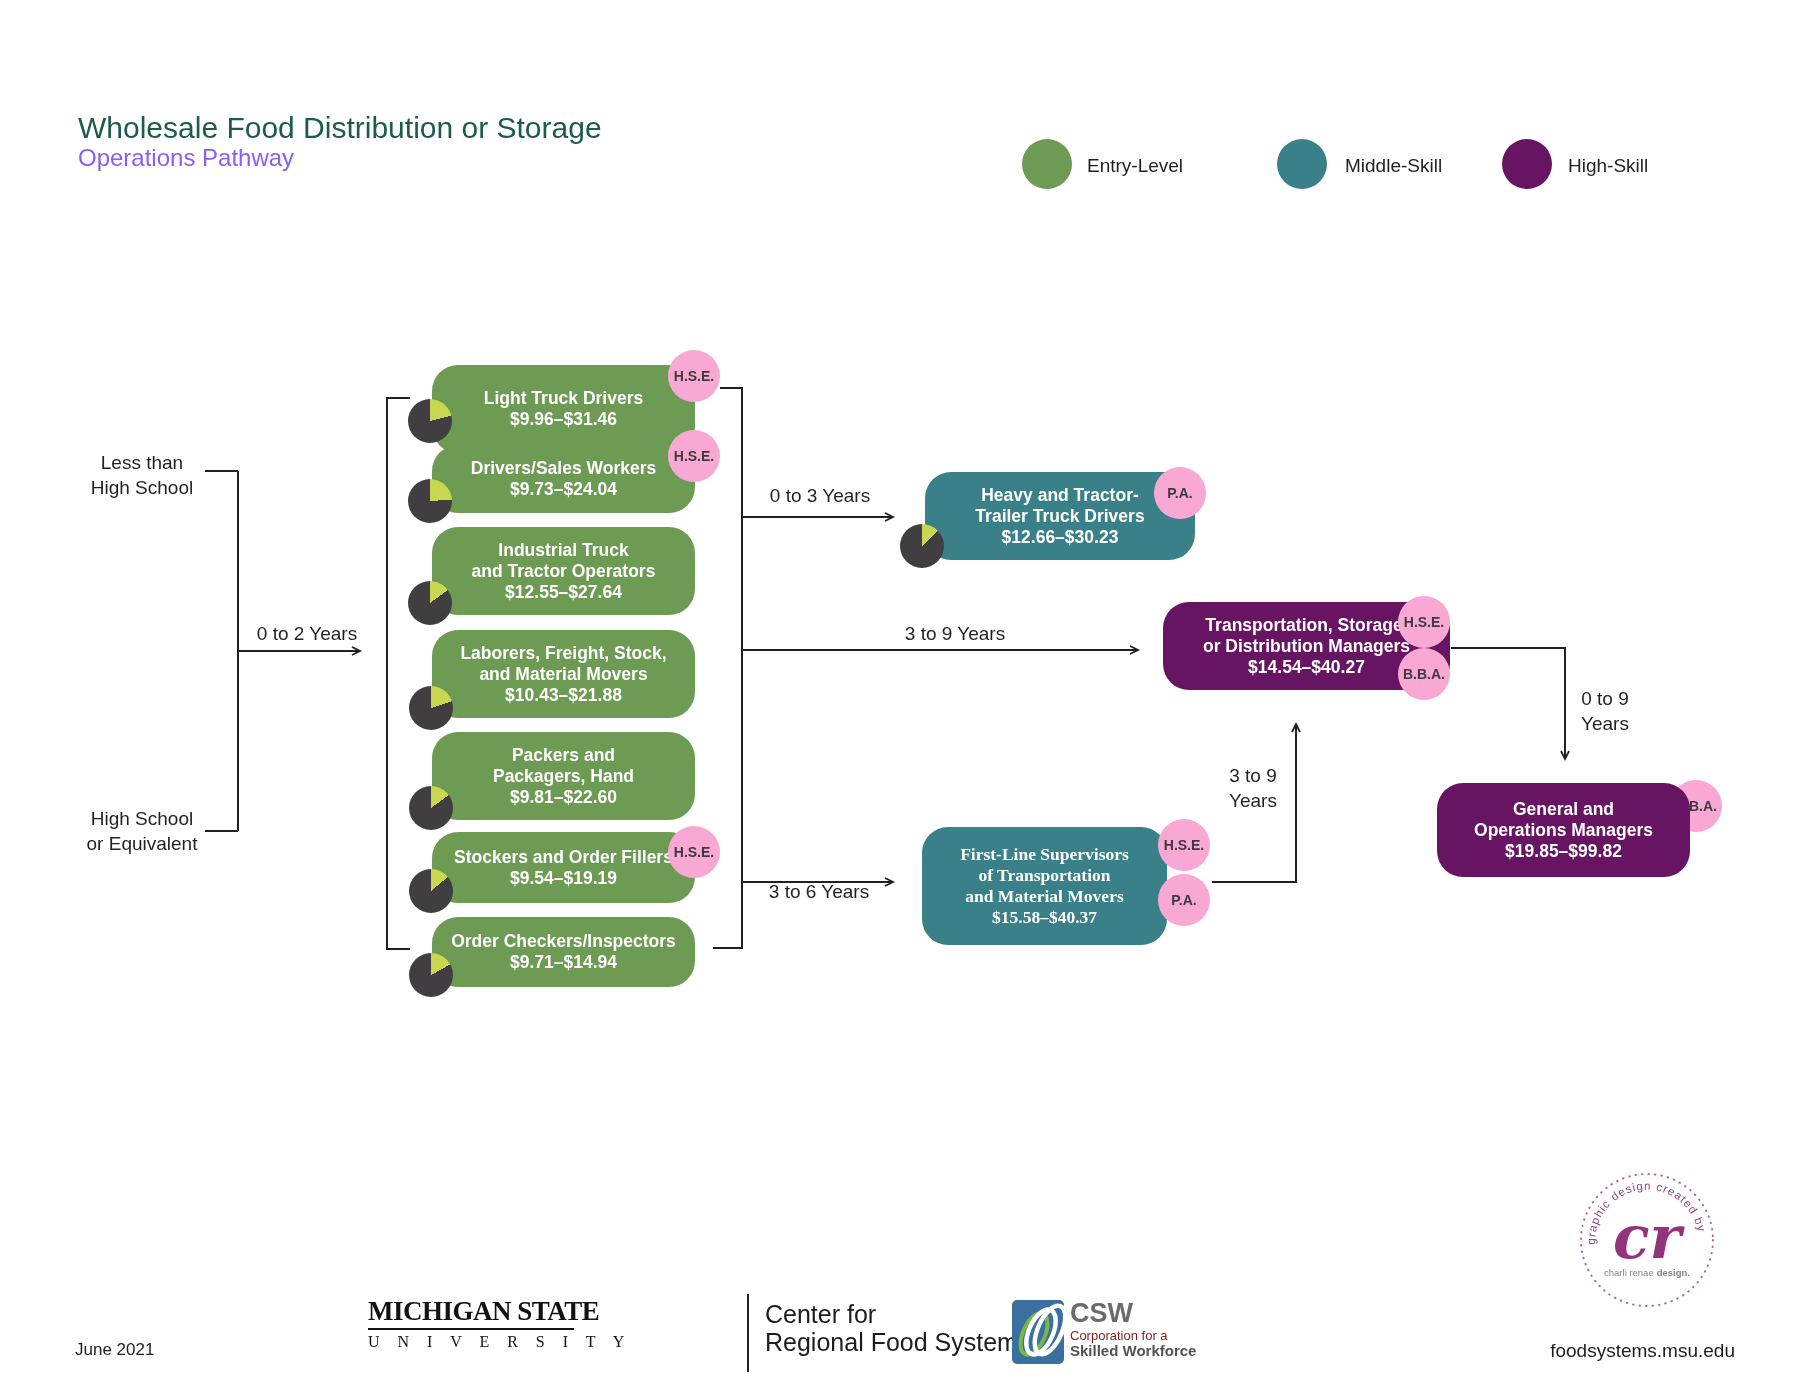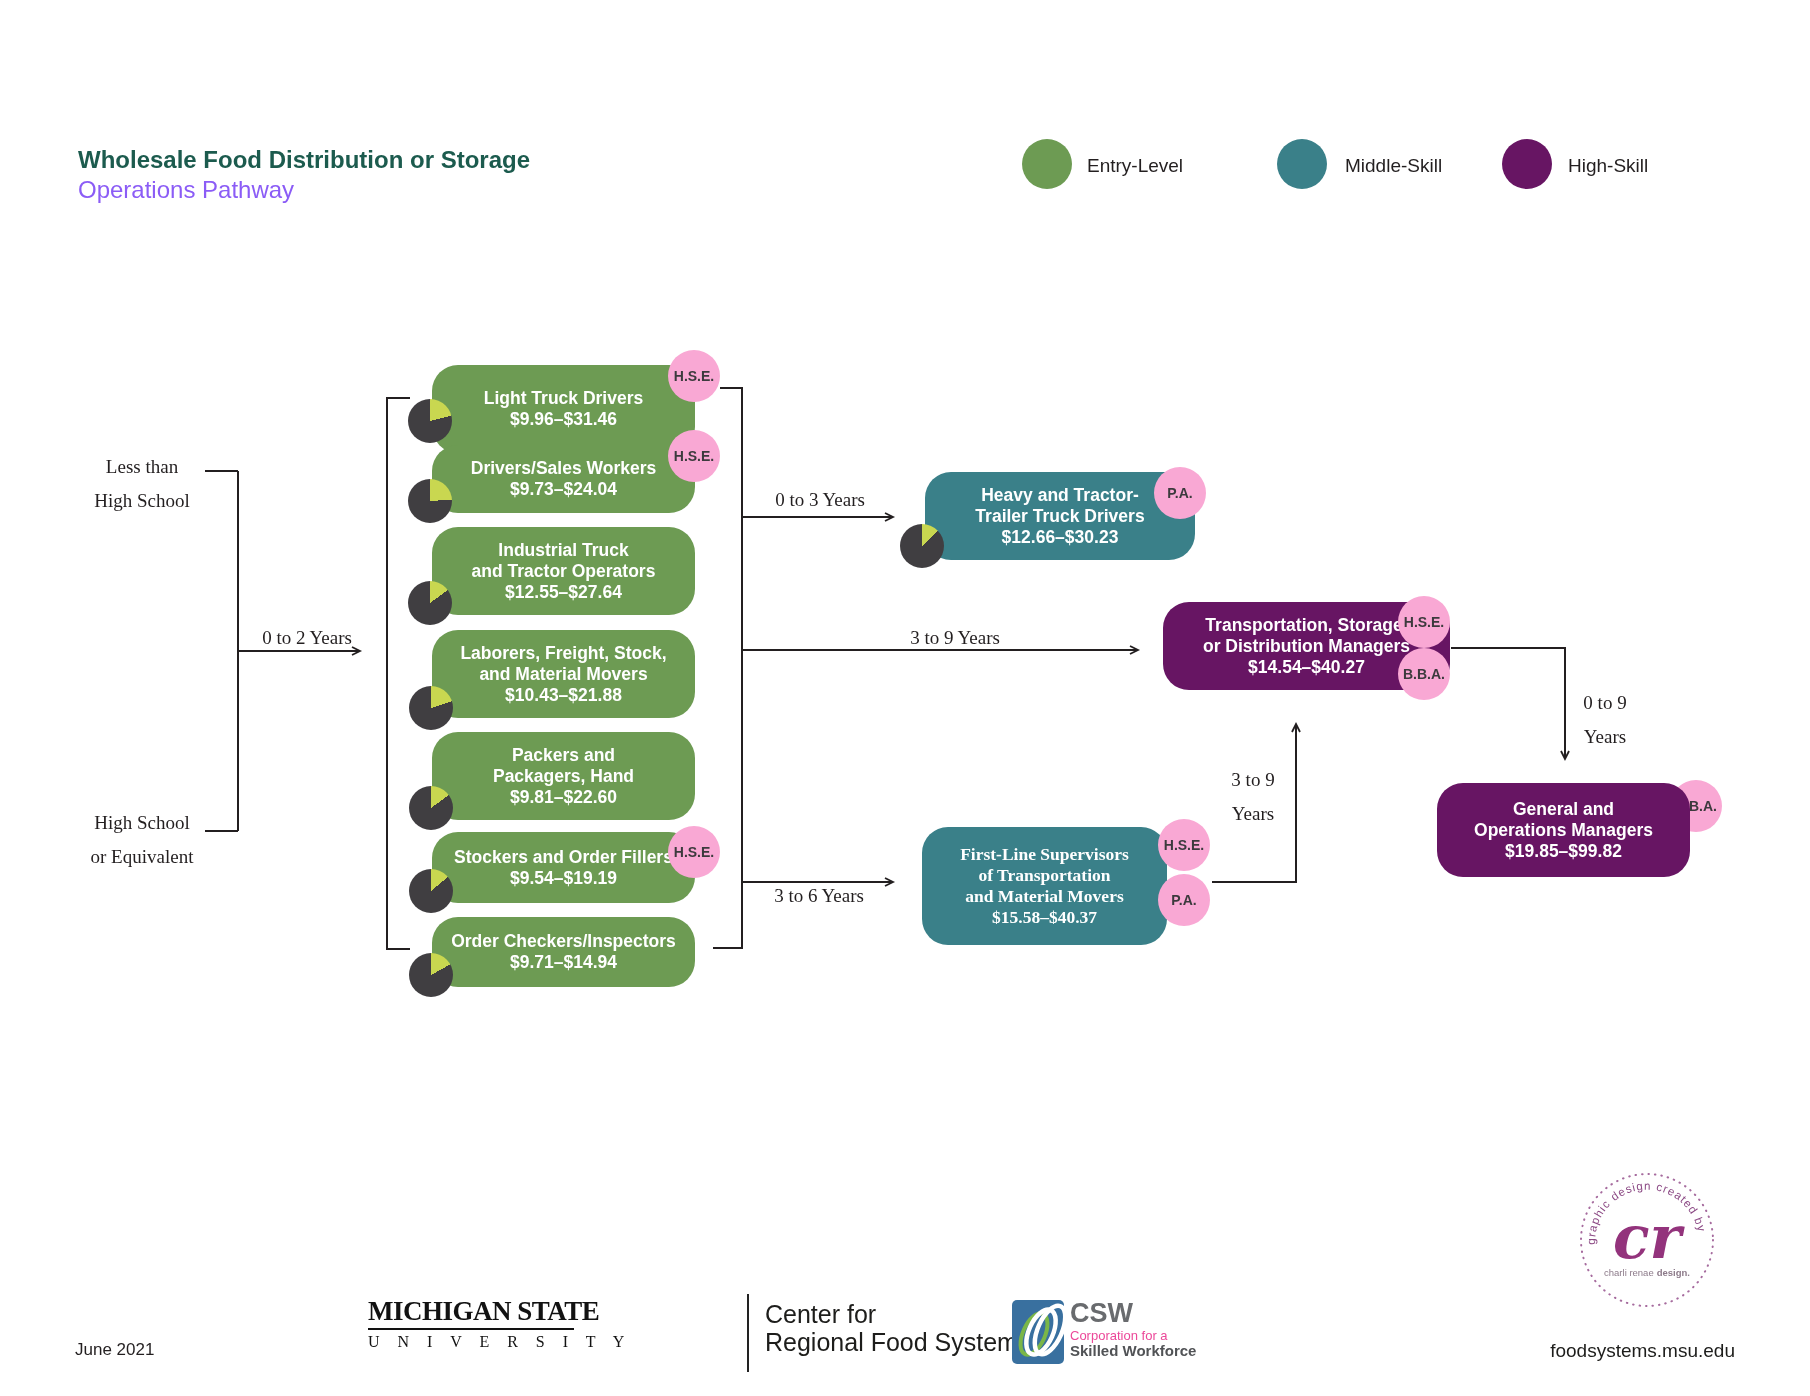--- a/index.html
+++ b/index.html
@@ -1,28 +1,28 @@
 <!DOCTYPE html>
 <html><head>
 <meta charset="utf-8">
 <style>
   html,body{margin:0;padding:0;}
   body{width:1810px;height:1396px;background:#ffffff;font-family:"Liberation Sans",sans-serif;position:relative;overflow:hidden;color:#231f20;}
   .abs{position:absolute;}
   
-  .title-h1{font-size:24px;font-weight:bold;color:#1c5b4e;line-height:28px;margin-top:32px;}
+  .title-h1{font-size:30px;font-weight:normal;color:#1c5b4e;line-height:28px;}
   .title-h2{font-size:24px;font-weight:400;color:#8b5cf6;line-height:28px;margin-top:2px;}
   
   .legend-dot{width:50px;height:50px;border-radius:50%;}
   .dot-entry{background:#6d9b53;}
   .dot-middle{background:#3a8089;}
   .dot-high{background:#671563;}
   .legend-label{font-size:19px;color:#231f20;}
   
-  .lbl{font-size:19px;color:#231f20;line-height:34px;text-align:center;white-space:pre-line;font-family:Liberation Serif, serif;}
+  .lbl{font-size:19px;color:#231f20;line-height:25px;text-align:center;white-space:pre-line;}
   
   #connectors{position:absolute;left:0;top:0;z-index:1;pointer-events:none;}
   
   .box{position:absolute;border-radius:26px;display:flex;flex-direction:column;align-items:center;justify-content:center;z-index:2;}
   .box.entry{background:#6d9b53;}
   .box.middle{background:#3a8089;}
   .box.high{background:#671563;}
   .job-title,.job-wage{color:#ffffff;font-weight:bold;font-size:17.5px;line-height:21px;text-align:center;white-space:pre-line;}
   
   .badge{position:absolute;width:52px;height:52px;border-radius:50%;background:#f9a8d4;display:flex;align-items:center;justify-content:center;z-index:3;}
@@ -32,21 +32,21 @@
   .pie{position:absolute;width:44px;height:44px;border-radius:50%;z-index:3;background:#403e41;}
   
   .footer-date{font-size:17px;color:#231f20;}
   .msu{width:206px;text-align:center;color:#121212;}
   .msu-1{font-family:"Liberation Serif",serif;font-weight:bold;font-size:27px;letter-spacing:-0.5px;white-space:nowrap;}
   .msu-rule{border-bottom:2.5px solid #121212;margin:1px 0 3px 0;}
   .msu-2{font-family:"Liberation Serif",serif;font-size:16px;letter-spacing:7px;white-space:nowrap;}
   .footer-divider{width:2px;background:#222;}
   .crfs{font-size:25px;line-height:28px;color:#1d1d1b;white-space:pre-line;}
   .csw-abbr{font-size:27px;font-weight:bold;color:#696b6e;line-height:27px;}
-  .csw-sub1{font-size:13px;color:#ec4899;line-height:14px;margin-top:2px;}
+  .csw-sub1{font-size:13px;color:#7f1d1d;line-height:14px;margin-top:2px;}
   .csw-sub2{font-size:15px;font-weight:bold;color:#515356;line-height:16px;}
   .website{font-size:19px;color:#1d1d1b;text-align:right;}
   .credit-name-bold{font-weight:bold;}
 </style>
 </head>
 <body>
 
 <div class="abs" style="left:78px;top:114px;">
   <div class="title-h1">Wholesale Food Distribution or Storage</div>
   <div class="title-h2">Operations Pathway</div>

